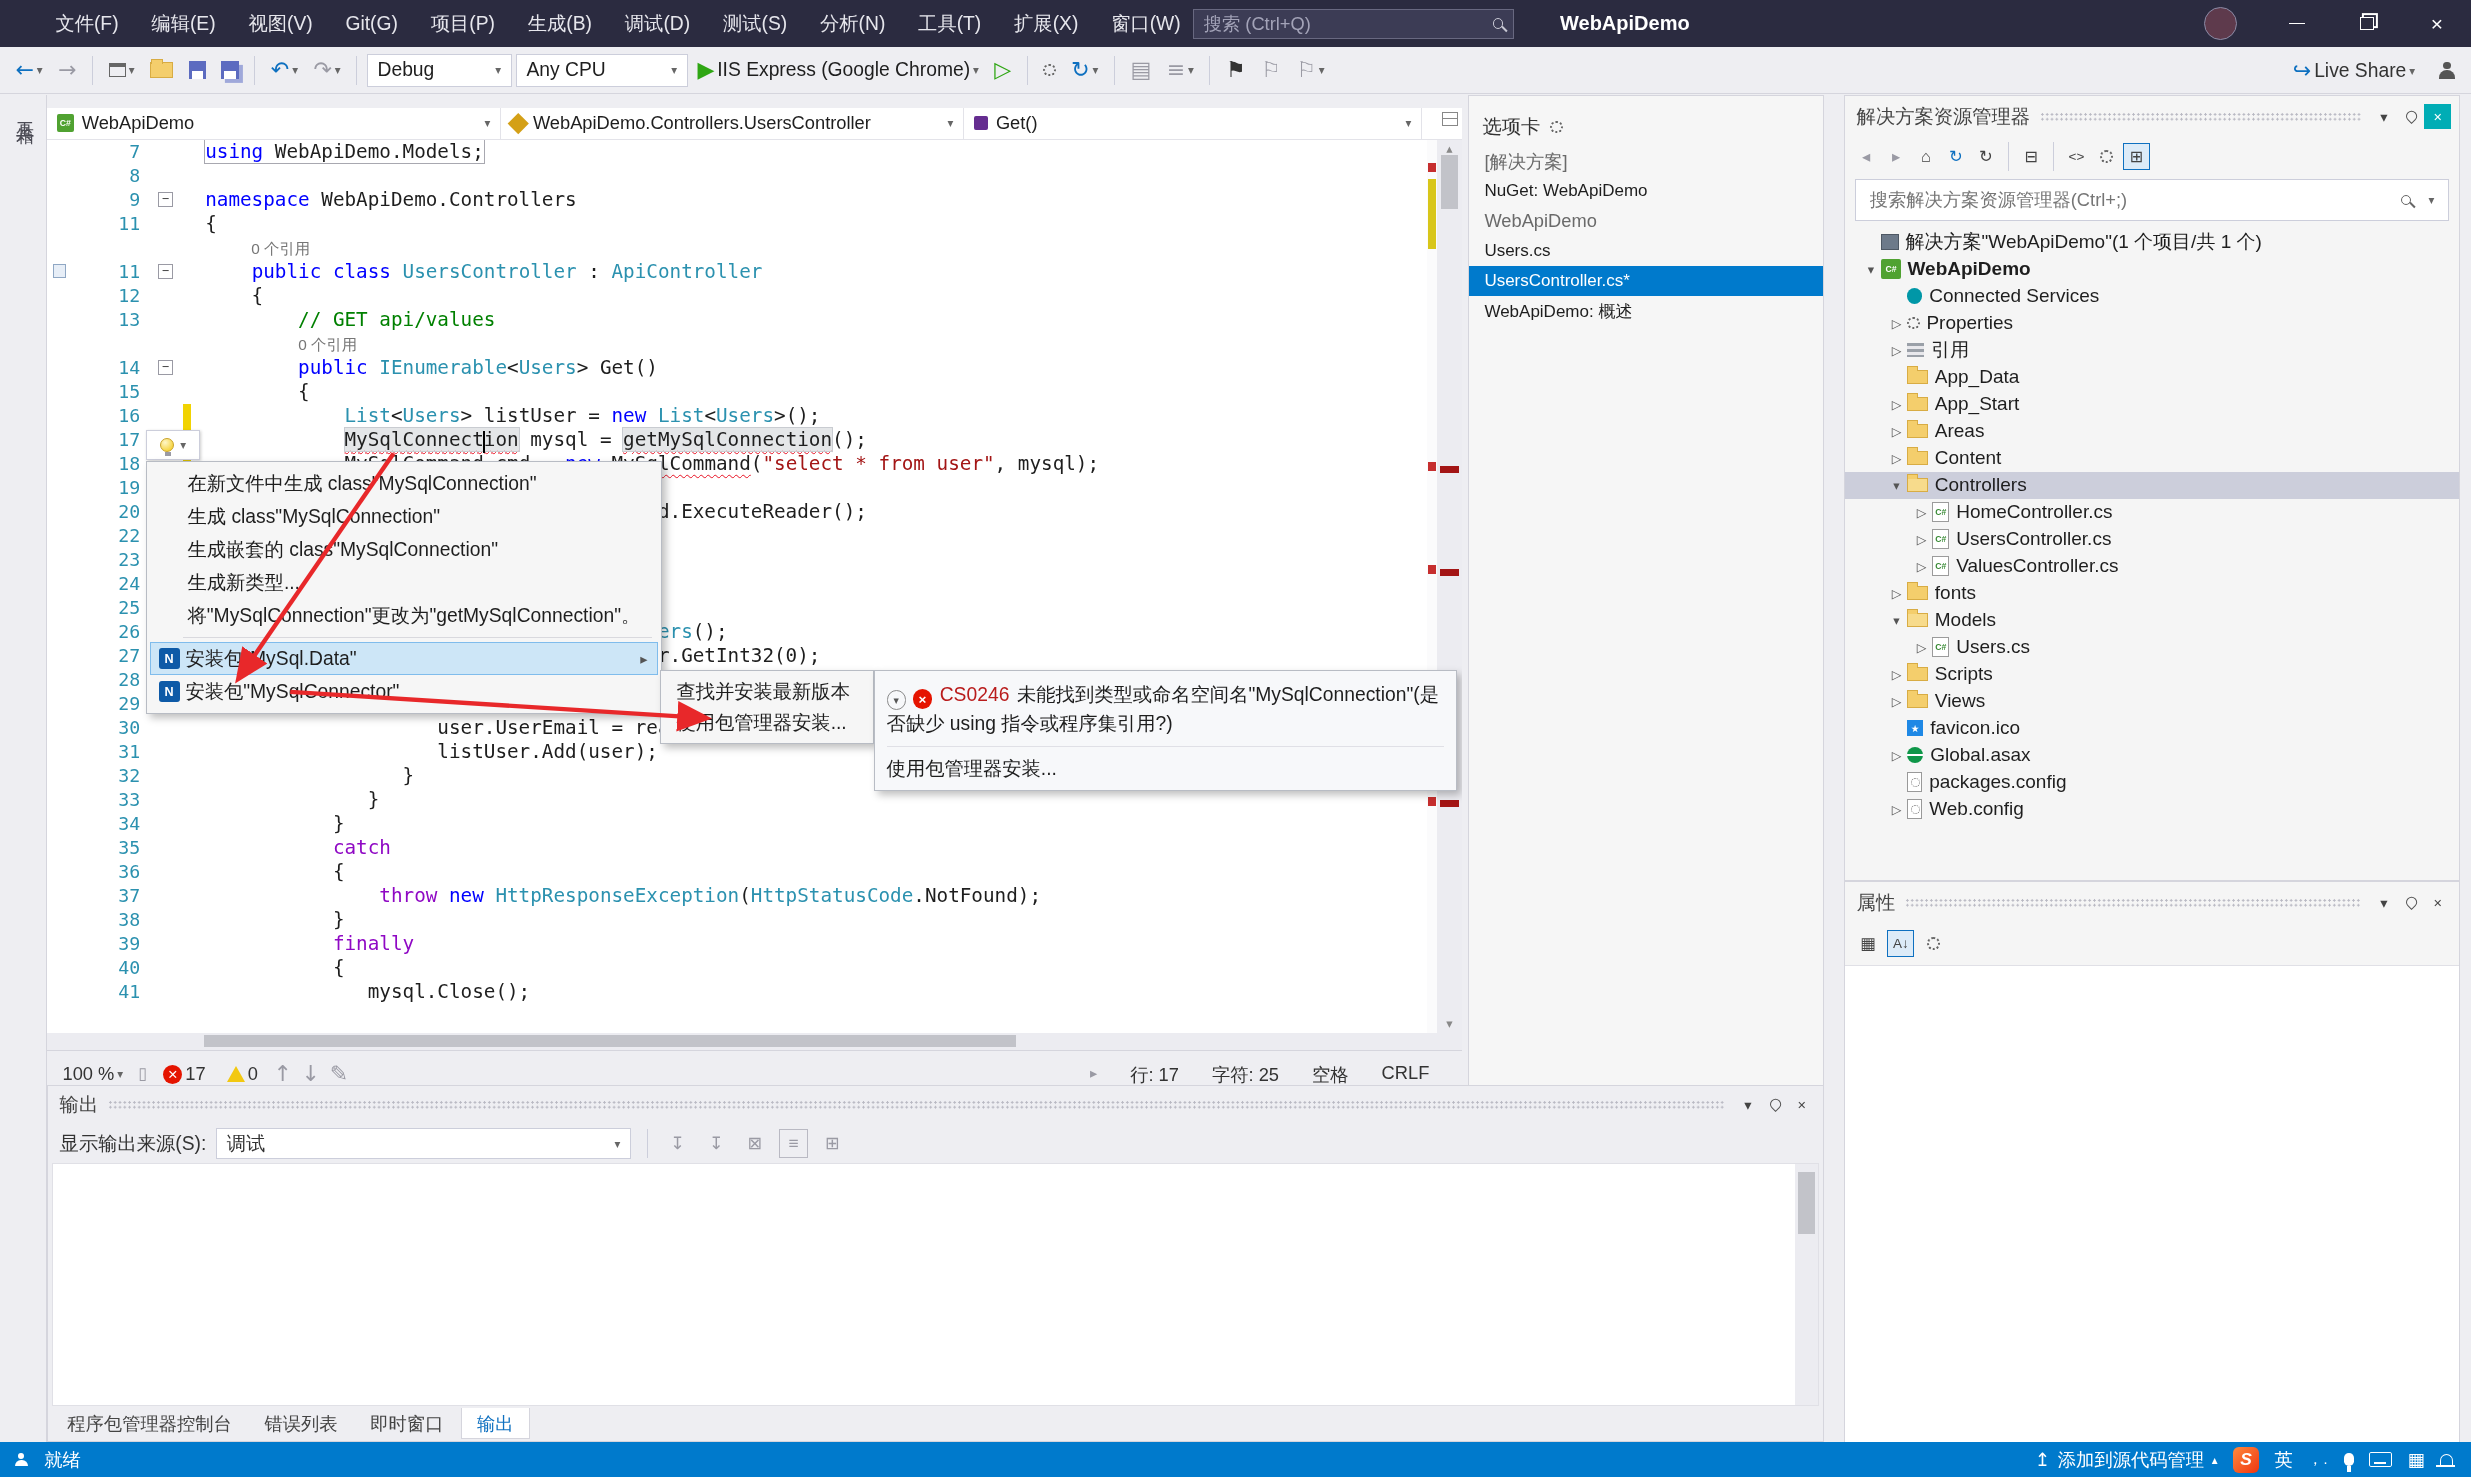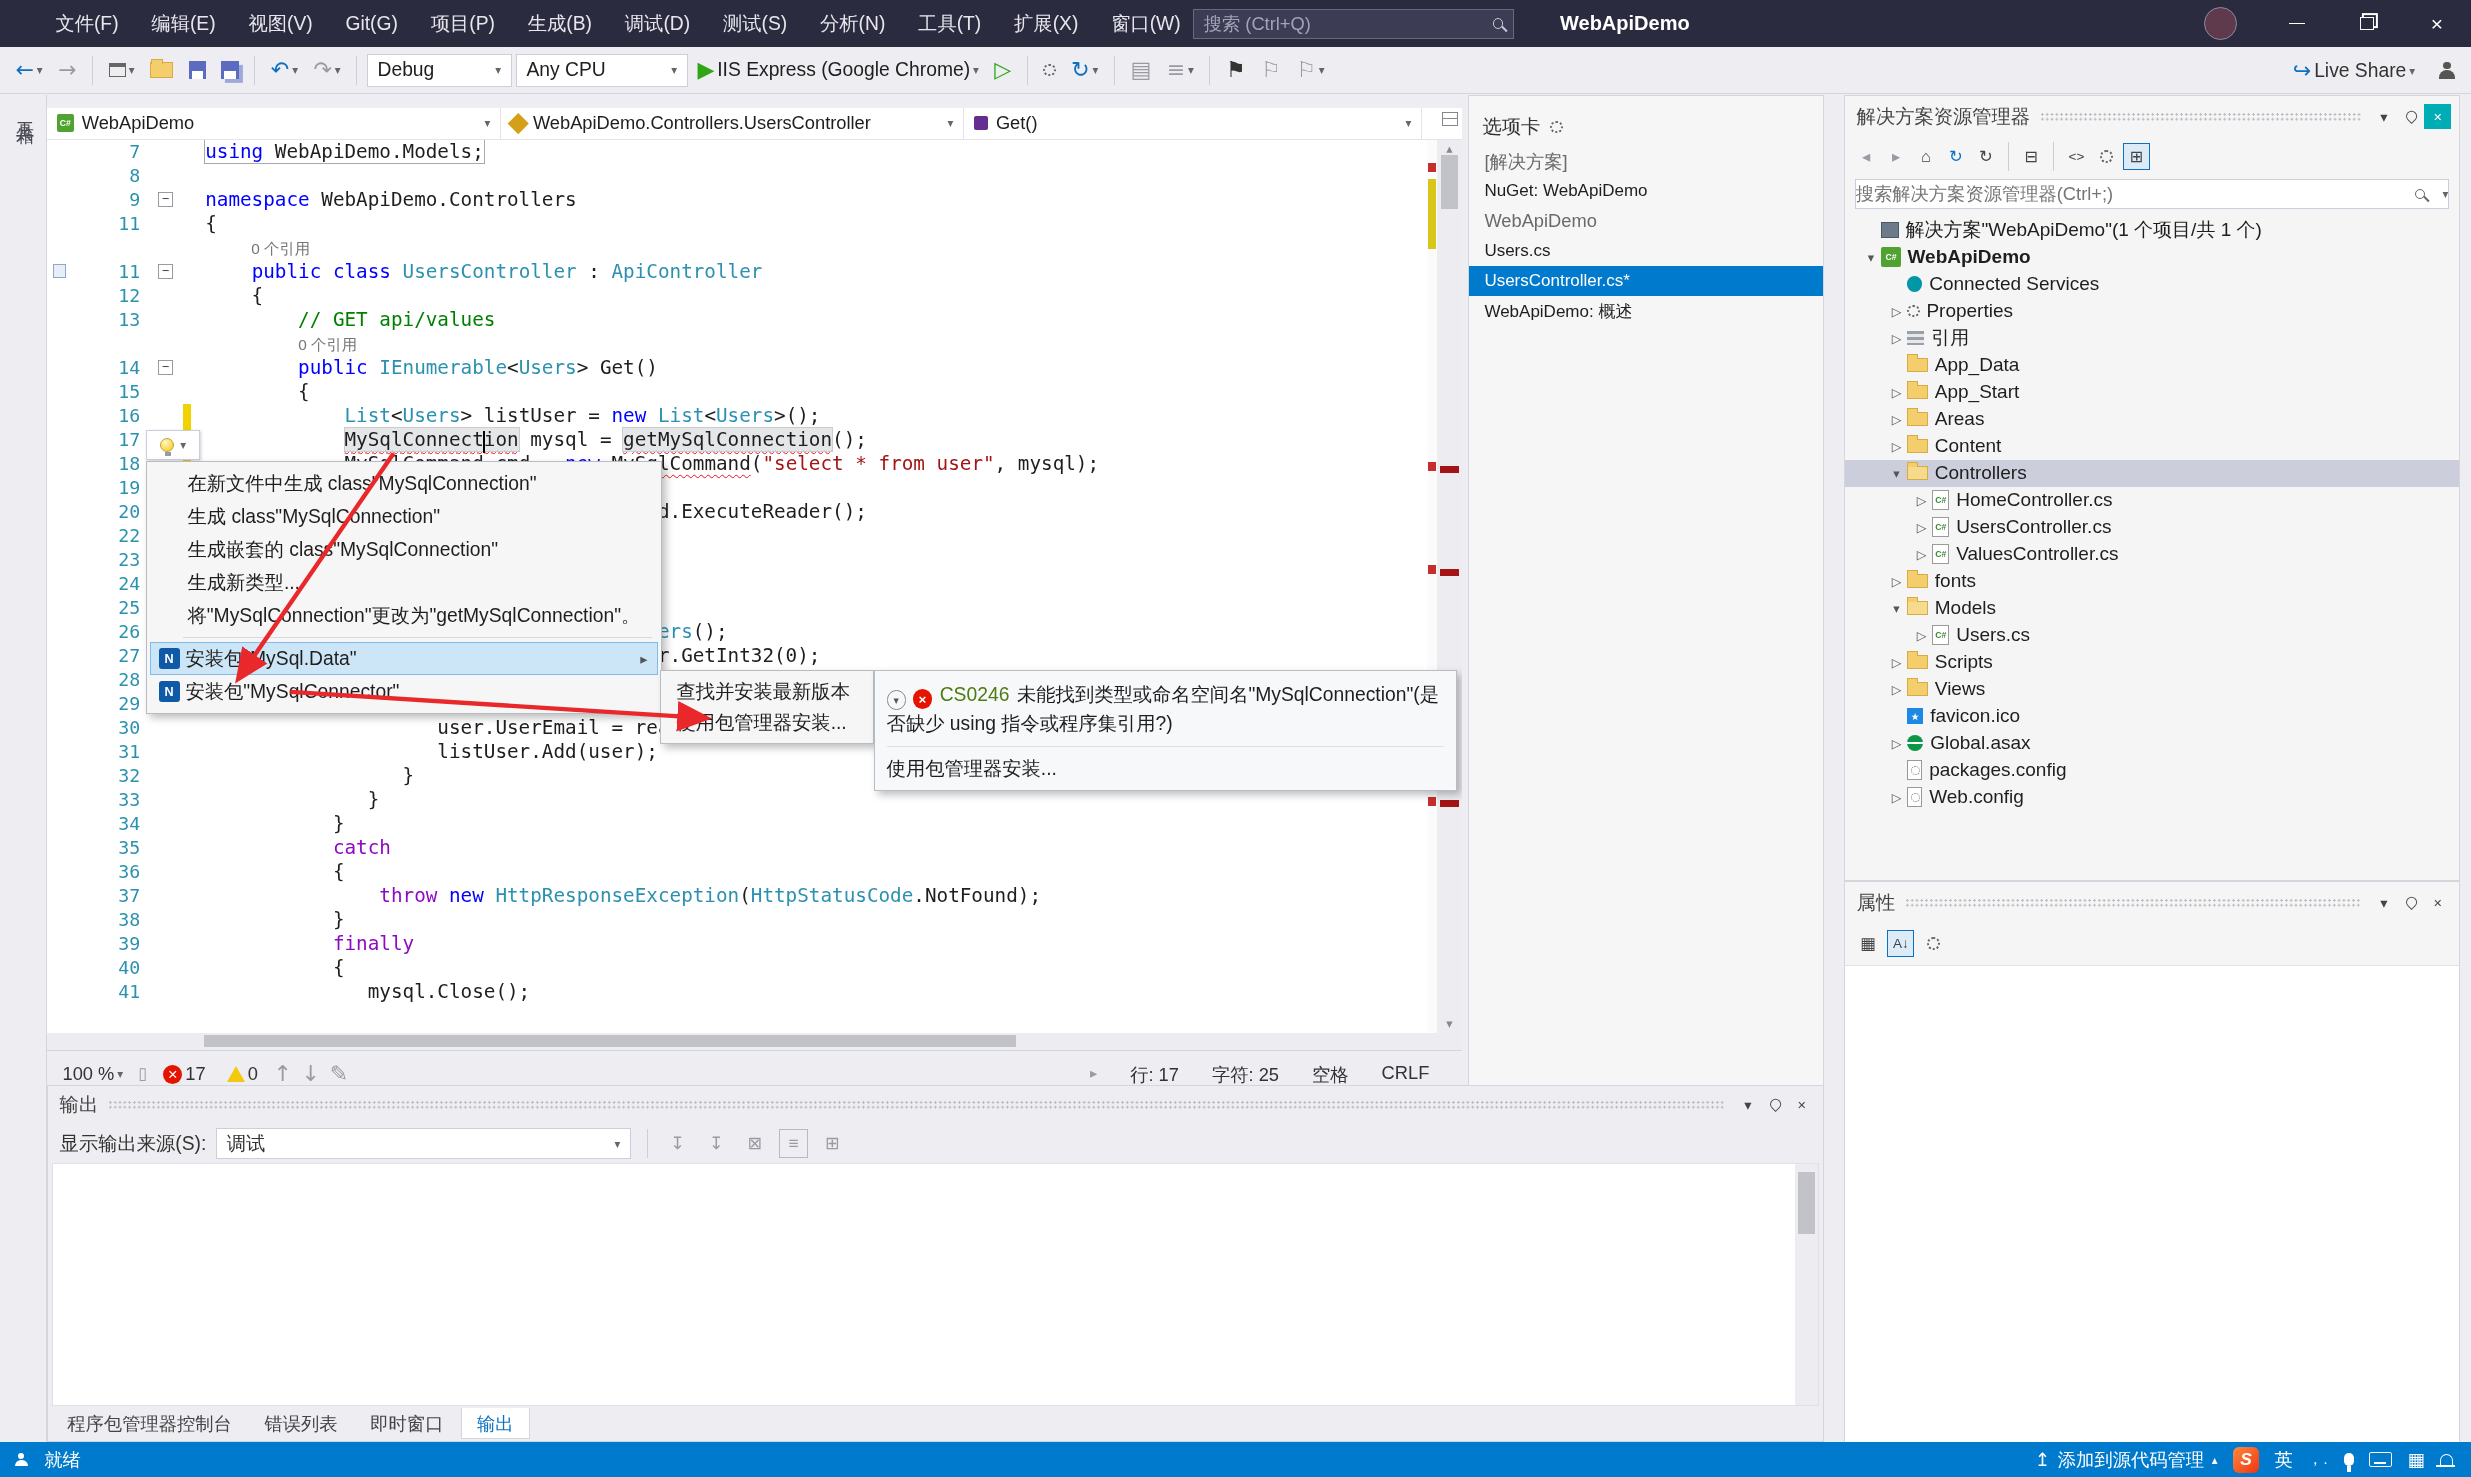--- a/index.html
+++ b/index.html
@@ -93,41 +93,41 @@
   .lm-arrow{margin-left:auto;color:#555;font-size:14.5px}
   .lm-sep{height:1px;background:#D9D9DE;margin:4.8px 5.8px 4.8px 33px}
   .ic-nuget{width:21px;height:21px;background:#0E5AA7;border-radius:2.9px;position:relative;flex:none;margin-left:1.9px}
   .ic-nuget:after{content:"N";position:absolute;inset:0;display:flex;align-items:center;justify-content:center;color:#FFF;font-size:12.6px;font-weight:bold}
   .lb-submenu{position:absolute;left:613px;top:575px;width:214px;background:#F6F6F6;border:1px solid #B8BCC4;box-shadow:3.9px 3.9px 7.7px rgba(0,0,0,.25);padding:4.8px 1.9px;z-index:41}
   .sm-item{height:31px;display:flex;align-items:center;padding:0 13.5px;font-size:19.3px;white-space:nowrap}
   .err-popup{position:absolute;left:827px;top:575px;width:583px;background:#F7F8FA;border:1px solid #B8BCC4;box-shadow:3.9px 3.9px 7.7px rgba(0,0,0,.25);padding:9.7px 11.6px 7.7px;z-index:42}
   .ep-msg{font-size:19.3px;line-height:27px;color:#1E1E1E}
   .ep-chev{display:inline-flex;width:19.3px;height:19.3px;border:1px solid #8A8A8A;border-radius:50%;align-items:center;justify-content:center;font-size:10.6px;color:#555;margin-right:6.8px;vertical-align:-2.9px}
   .ep-x{display:inline-flex;width:19.3px;height:19.3px;border-radius:50%;background:#E51400;color:#FFF;align-items:center;justify-content:center;font-size:13.5px;font-weight:bold;margin-right:7.7px;vertical-align:-2.9px}
-  .ep-code{color:#4d7c0f;margin-right:7.7px}
+  .ep-code{color:#b91c1c;margin-right:7.7px}
   .ep-action{margin-top:9.7px;padding-top:7.7px;border-top:1px solid #E0E0E6;font-size:19.3px}
   svg.arrows{position:absolute;inset:0;z-index:60;pointer-events:none}
   
   .tabs-panel{position:absolute;left:1468px;top:95px;width:356px;height:991px;background:#F6F6F6;border:1px solid #D5D5DD}
   .tp-head{display:flex;align-items:center;gap:9.7px;padding:17.4px 11.6px 5.8px 13.5px;color:#333;font-size:19.3px}
   .tp-ghead{height:30px;display:flex;align-items:center;padding-left:15.4px;color:#6A6A6A;font-size:18.3px}
   .tp-item{height:30px;display:flex;align-items:center;padding-left:15.4px;color:#1E1E1E;font-size:17px}
   .tp-item.sel{background:#007ACC;color:#FFF}
   
   .splitter-v{position:absolute;left:1824px;top:95px;width:20px;bottom:35px;background:#EEEEF2}
   .explorer{position:absolute;left:1844px;top:95px;width:616px;height:786px;background:#F5F5F5;border:1px solid #D5D5DD}
   .panel-head{height:41px;display:flex;align-items:center;padding:0 7.7px 0 11.6px;color:#444;font-size:19.3px}
   .grip{flex:1;height:9.7px;margin:0 9.7px;background-image:radial-gradient(#B9B9C3 1.2px,transparent 1.3px);background-size:4.8px 4.8px}
   .pbtn{width:27px;height:25px;display:flex;align-items:center;justify-content:center;color:#444;font-size:14.5px}
   .pbtn.teal{background:#00ADB5;color:#FFF}
   .pin{width:10.6px;height:10.6px;border:1.9px solid #555;border-radius:50% 50% 50% 0;transform:rotate(-45deg)}
   .ex-toolbar{height:39px;display:flex;align-items:center;gap:2.9px;padding:0 7.7px;color:#444}
   .exi{width:27px;height:27px;display:flex;align-items:center;justify-content:center;font-size:16.4px}
   .exi.box{border:1px solid #0E70C0;background:#DCEBF8}
-  .ex-search{margin:2.9px 9.7px 5.8px;height:30px;background:#FFF;border:1px solid #CCCEDB;display:flex;align-items:center;gap:17px;padding:0 0;color:#767676;font-size:18.3px}
+  .ex-search{margin:2.9px 9.7px 5.8px;height:42px;background:#FFF;border:1px solid #CCCEDB;display:flex;align-items:center;gap:17px;padding:0 14px;color:#767676;font-size:18.3px}
   .ex-search .sp{flex:1}
   .mag{width:10.6px;height:10.6px;border:1.9px solid #666;border-radius:50%;position:relative;flex:none}
   .mag:after{content:'';position:absolute;width:6.8px;height:1.9px;background:#666;transform:rotate(45deg);right:-5.8px;bottom:-1.9px}
   .mag.lite{border-color:#C8C8D4}.mag.lite:after{background:#C8C8D4}
   #tree{padding-top:1.9px}
   .titem{height:27px;display:flex;align-items:center;font-size:19px;white-space:nowrap}
   .titem.sel{background:#CCCEDB}
   .tar{width:21px;flex:none;color:#555;font-size:12.6px;text-align:center}
   .tic{margin-right:6.8px;flex:none}
   .tlb.b{font-weight:bold}

